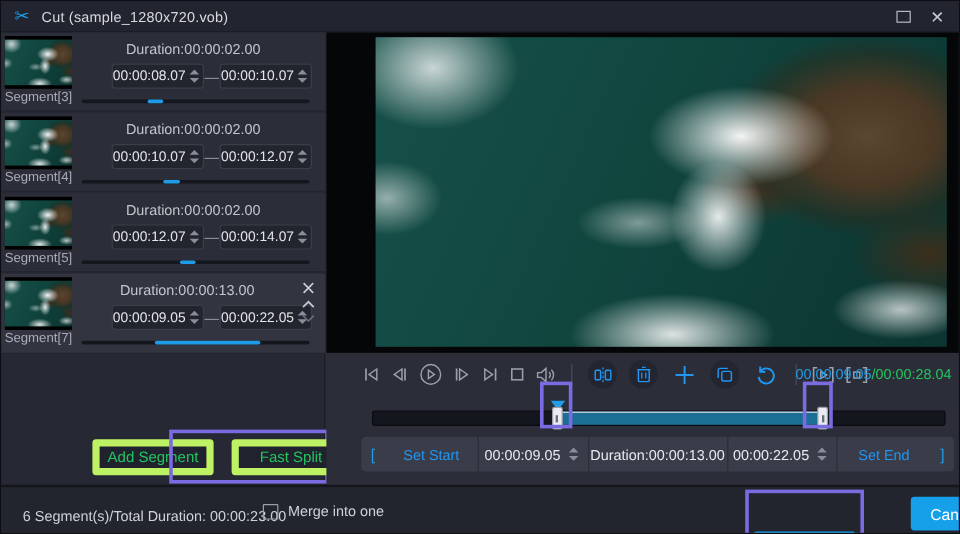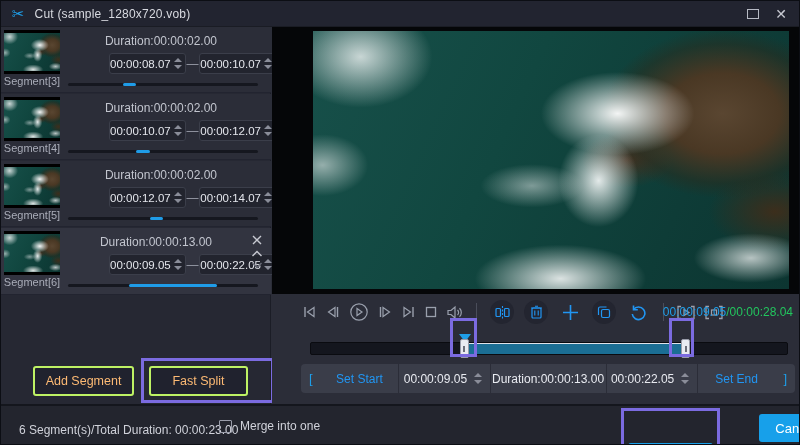--- a/index.html
+++ b/index.html
@@ -20,34 +20,34 @@
   .left-panel { position:absolute; left:0; top:26px; width:270px; height:377px; background:#262833; border-right:1px solid #1b1d26; }
   .thumb-sliver { position:absolute; left:2px; top:0; width:58px; height:3px; background:#0a0b0e; }
   .seg-row { position:absolute; left:0; width:270px; height:66px; background:#2b2d38; border-bottom:1px solid #222430; }
   .seg-row.selected { background:#323440; }
   .thumb-col { position:absolute; left:0; top:0; width:62px; height:66px; }
   .thumb-frame { position:absolute; left:3px; top:3px; width:56px; height:44px; background:#000; }
   .thumb-frame .ocean { position:absolute; left:0; top:3px; width:56px; height:38px; }
   .seg-label { position:absolute; left:0; top:48px; width:62px; text-align:center; color:#a9acb8; font-size:11px; }
   .seg-controls { position:absolute; left:62px; top:0; width:208px; height:66px; }
   .dur-label { position:absolute; left:0; top:7px; width:196px; text-align:center; color:#c2c5ce; font-size:12px; }
-  .fields { position:absolute; left:21px; top:26px; width:192px; display:flex; align-items:center;padding-left:25px; }
+  .fields { position:absolute; left:5px; top:26px; width:192px; display:flex; align-items:center;padding-left:25px; }
   .time-field { width:80px; height:21px; background:#22242e; border:1px solid #3b3e4a; border-radius:3px; display:flex; align-items:center; }
   .time-field .tval { flex:1; text-align:center; color:#e4e6ec; font-size:11.5px; }
   .spin { width:14px; height:100%; display:flex; flex-direction:column; align-items:center; justify-content:center; gap:3px; }
   .arr-up { width:0; height:0; border-left:4px solid transparent; border-right:4px solid transparent; border-bottom:4px solid #8a8d99; }
   .arr-dn { width:0; height:0; border-left:4px solid transparent; border-right:4px solid transparent; border-top:4px solid #8a8d99; }
   .dash { width:36px; text-align:center; color:#9a9daa; font-size:12px; }
   .mini-slider { position:absolute; left:5px; top:56px; width:190px; height:3px; background:#15171f; border-radius:2px; }
   .mini-fill { position:absolute; top:0; height:3px; background:#1f9ce8; border-radius:2px; }
   .row-tools { position:absolute; right:4px; top:6px; width:20px; display:flex; flex-direction:column; align-items:center; gap:3px; }
   .row-tools svg { display:block; }
 
   .left-buttons { position:absolute; left:0; top:331px; width:270px; height:46px; }
-  .ghost-btn { position:absolute; height:30px; background:#20222e; border:2px solid #bef264; border-radius:3px; color:#fdba74; font-size:12.5px; display:flex; align-items:center; justify-content:center; }
+  .ghost-btn { position:absolute; height:30px; background:#20222e; border:6px solid #bef264; border-radius:3px; color:#22c55e; font-size:12.5px; display:flex; align-items:center; justify-content:center;margin-left:44px; }
   .btn-add { left:32px; top:8px; width:101px; }
   .fastsplit-wrap { position:absolute; left:140px; top:0; width:133px; height:45px; border:3px solid #7b6be0; }
   .btn-fast { left:5px; top:5px; width:99px; position:absolute; }
 
   
   .right-panel { position:absolute; left:271px; top:26px; width:529px; height:377px; background:#2b2d38; }
   .video-area { position:absolute; left:0; top:0; width:529px; height:267px; background:#050608; }
   .video-screen { position:absolute; left:41px; top:4px; width:476px; height:258px; overflow:hidden; }
 
   .ocean { background:
@@ -215,21 +215,21 @@
           <div class="mini-fill" style="left: 43%; width: 7.2%;"></div>
         </div>
       </div>
     </div>
 
     <div class="seg-row selected" style="top:201px; height:67px;">
       <div class="thumb-col">
         <div class="thumb-frame">
             <div class="ocean"></div>
           </div>
-        <div class="seg-label">Segment[6]</div>
+        <div class="seg-label">Segment[7]</div>
       </div>
       <div class="seg-controls">
         <div class="dur-label" style="width:186px;">Duration:00:00:13.00</div>
         <div class="fields">
           <div class="time-field">
             <span class="tval">00:00:09.05</span>
             <span class="spin">
                 <span class="arr-up"></span>
                 <span class="arr-dn"></span>
               </span>

